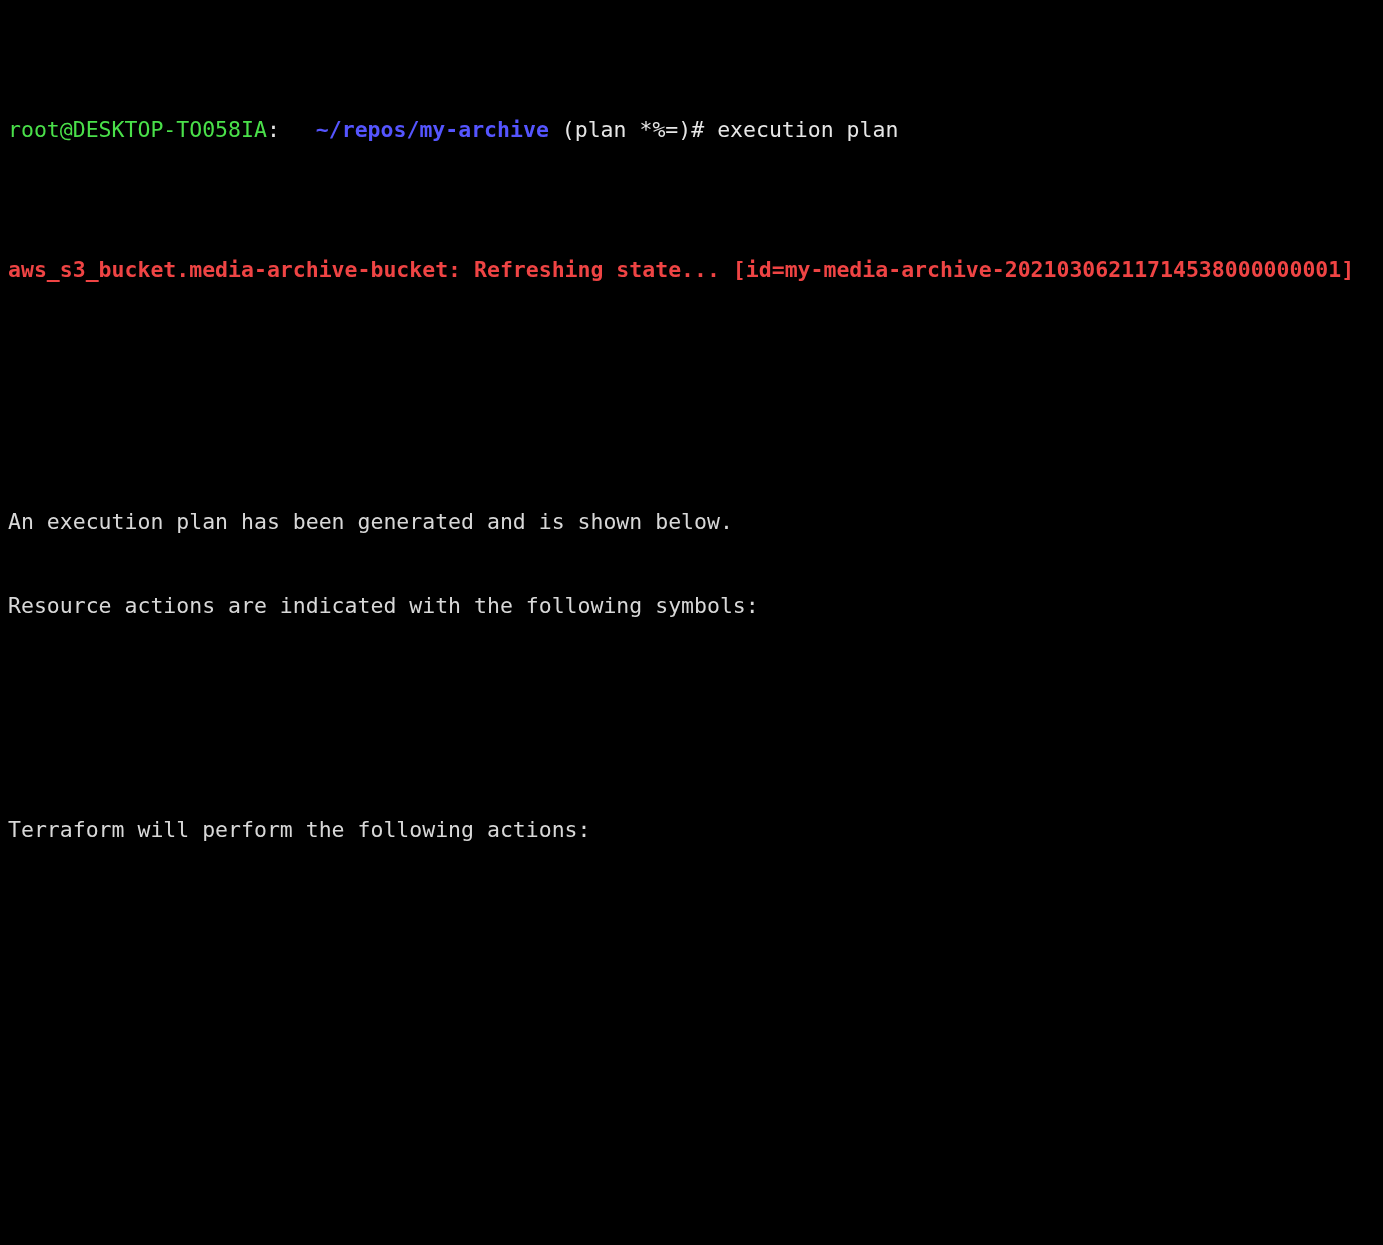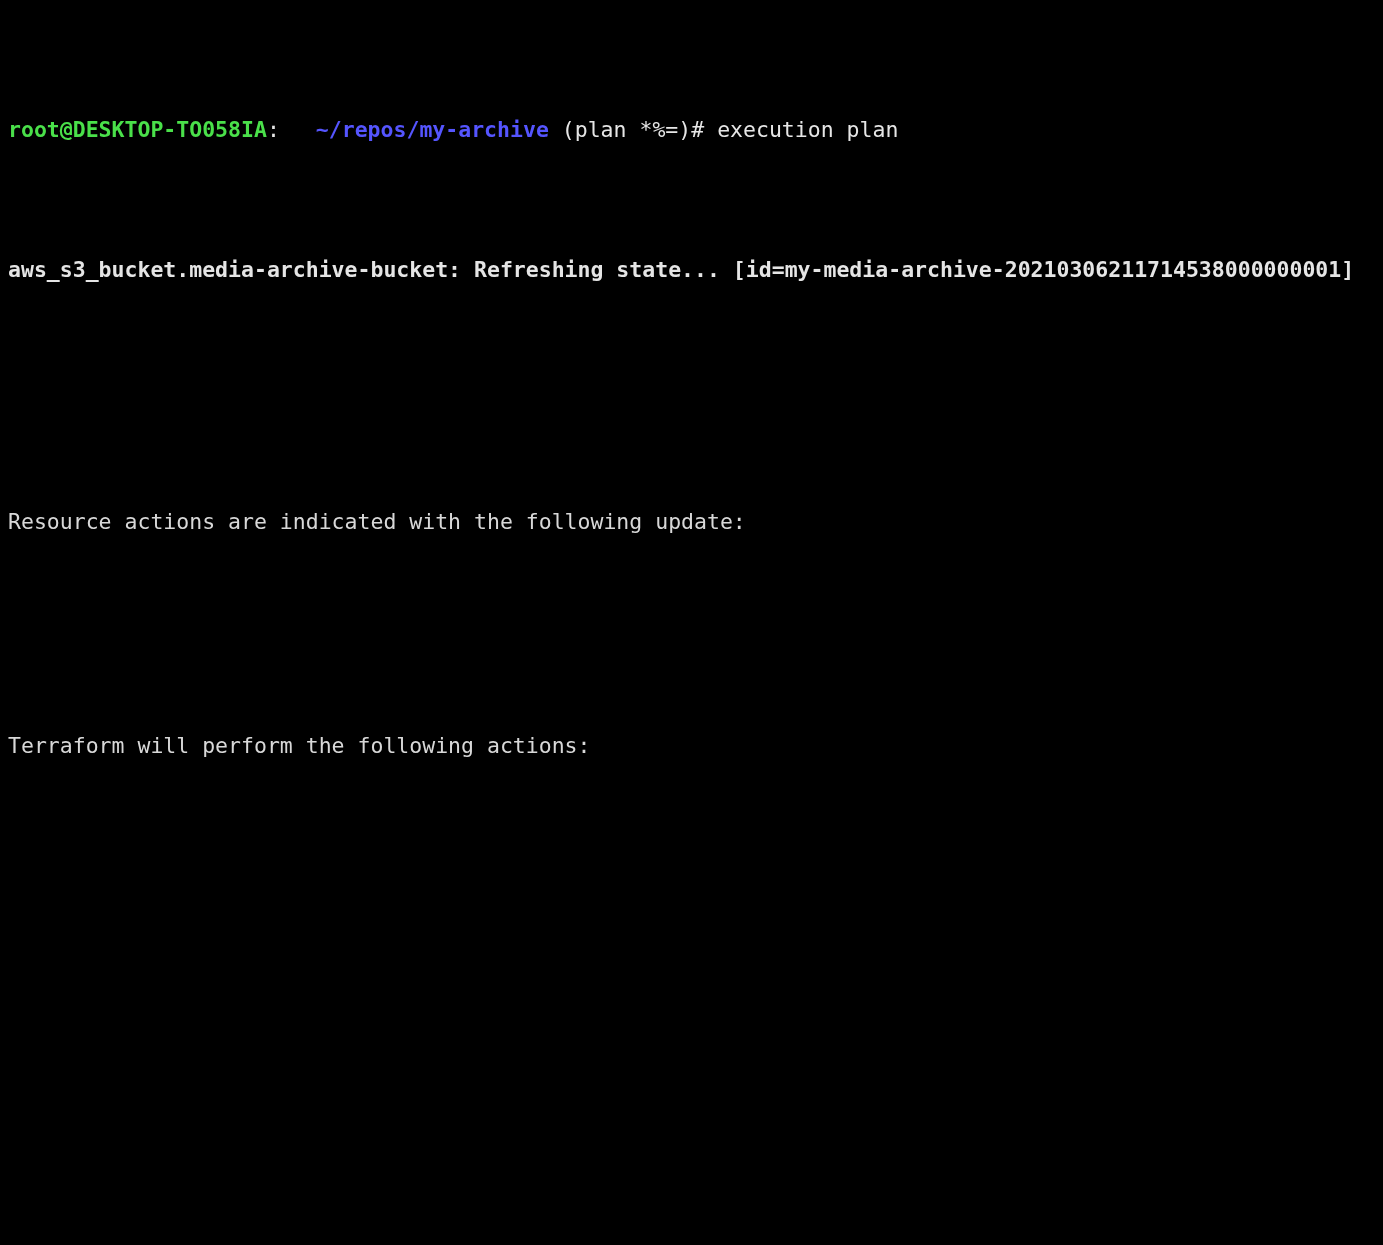--- a/index.html
+++ b/index.html
@@ -27,40 +27,41 @@
     font-variant-ligatures: none;
   }
   .line {
     height: 28px;
     white-space: pre;
   }
   .blank { height: 28px; }
 
   
   .c-white     { color: #e6e6e6; }
-  .c-bold      { color: #e5e5e5; font-weight: bold; }
-  .c-green     { color: #4ae04a; font-weight: bold; }
+  .c-bold      { color: #ef4444; font-weight: bold; }
+  .c-green     { color: #4ae04a; font-weight: normal; }
   .c-blue      { color: #5555ff; font-weight: bold; margin-left: 36px; }
   .c-yellow    { color: #c8c800; font-weight: bold; }
 </style>
 </head>
 <body>
 
 <div id="terminal">
 
   
   <div class="line"><span class="c-green">root@DESKTOP-TO058IA</span><span class="c-white">:</span><span class="c-blue">~/repos/my-archive</span><span class="c-white"> (plan *%=)# </span><span class="c-white">execution plan</span></div>
 
   
   <div class="line"><span class="c-bold">aws_s3_bucket.media-archive-bucket: Refreshing state... [id=my-media-archive-20210306211714538000000001]</span></div>
 
   <div class="blank"></div>
 
   
-  <div class="line"><span>Resource actions are indicated with the following update:</span></div>
+  <div class="line"><span>An execution plan has been generated and is shown below.</span></div>
+  <div class="line"><span>Resource actions are indicated with the following symbols:</span></div>
 
   <div class="blank"></div>
 
   <div class="line"><span>Terraform will perform the following actions:</span></div>
 
   <div class="blank"></div>
 
   
 
   

